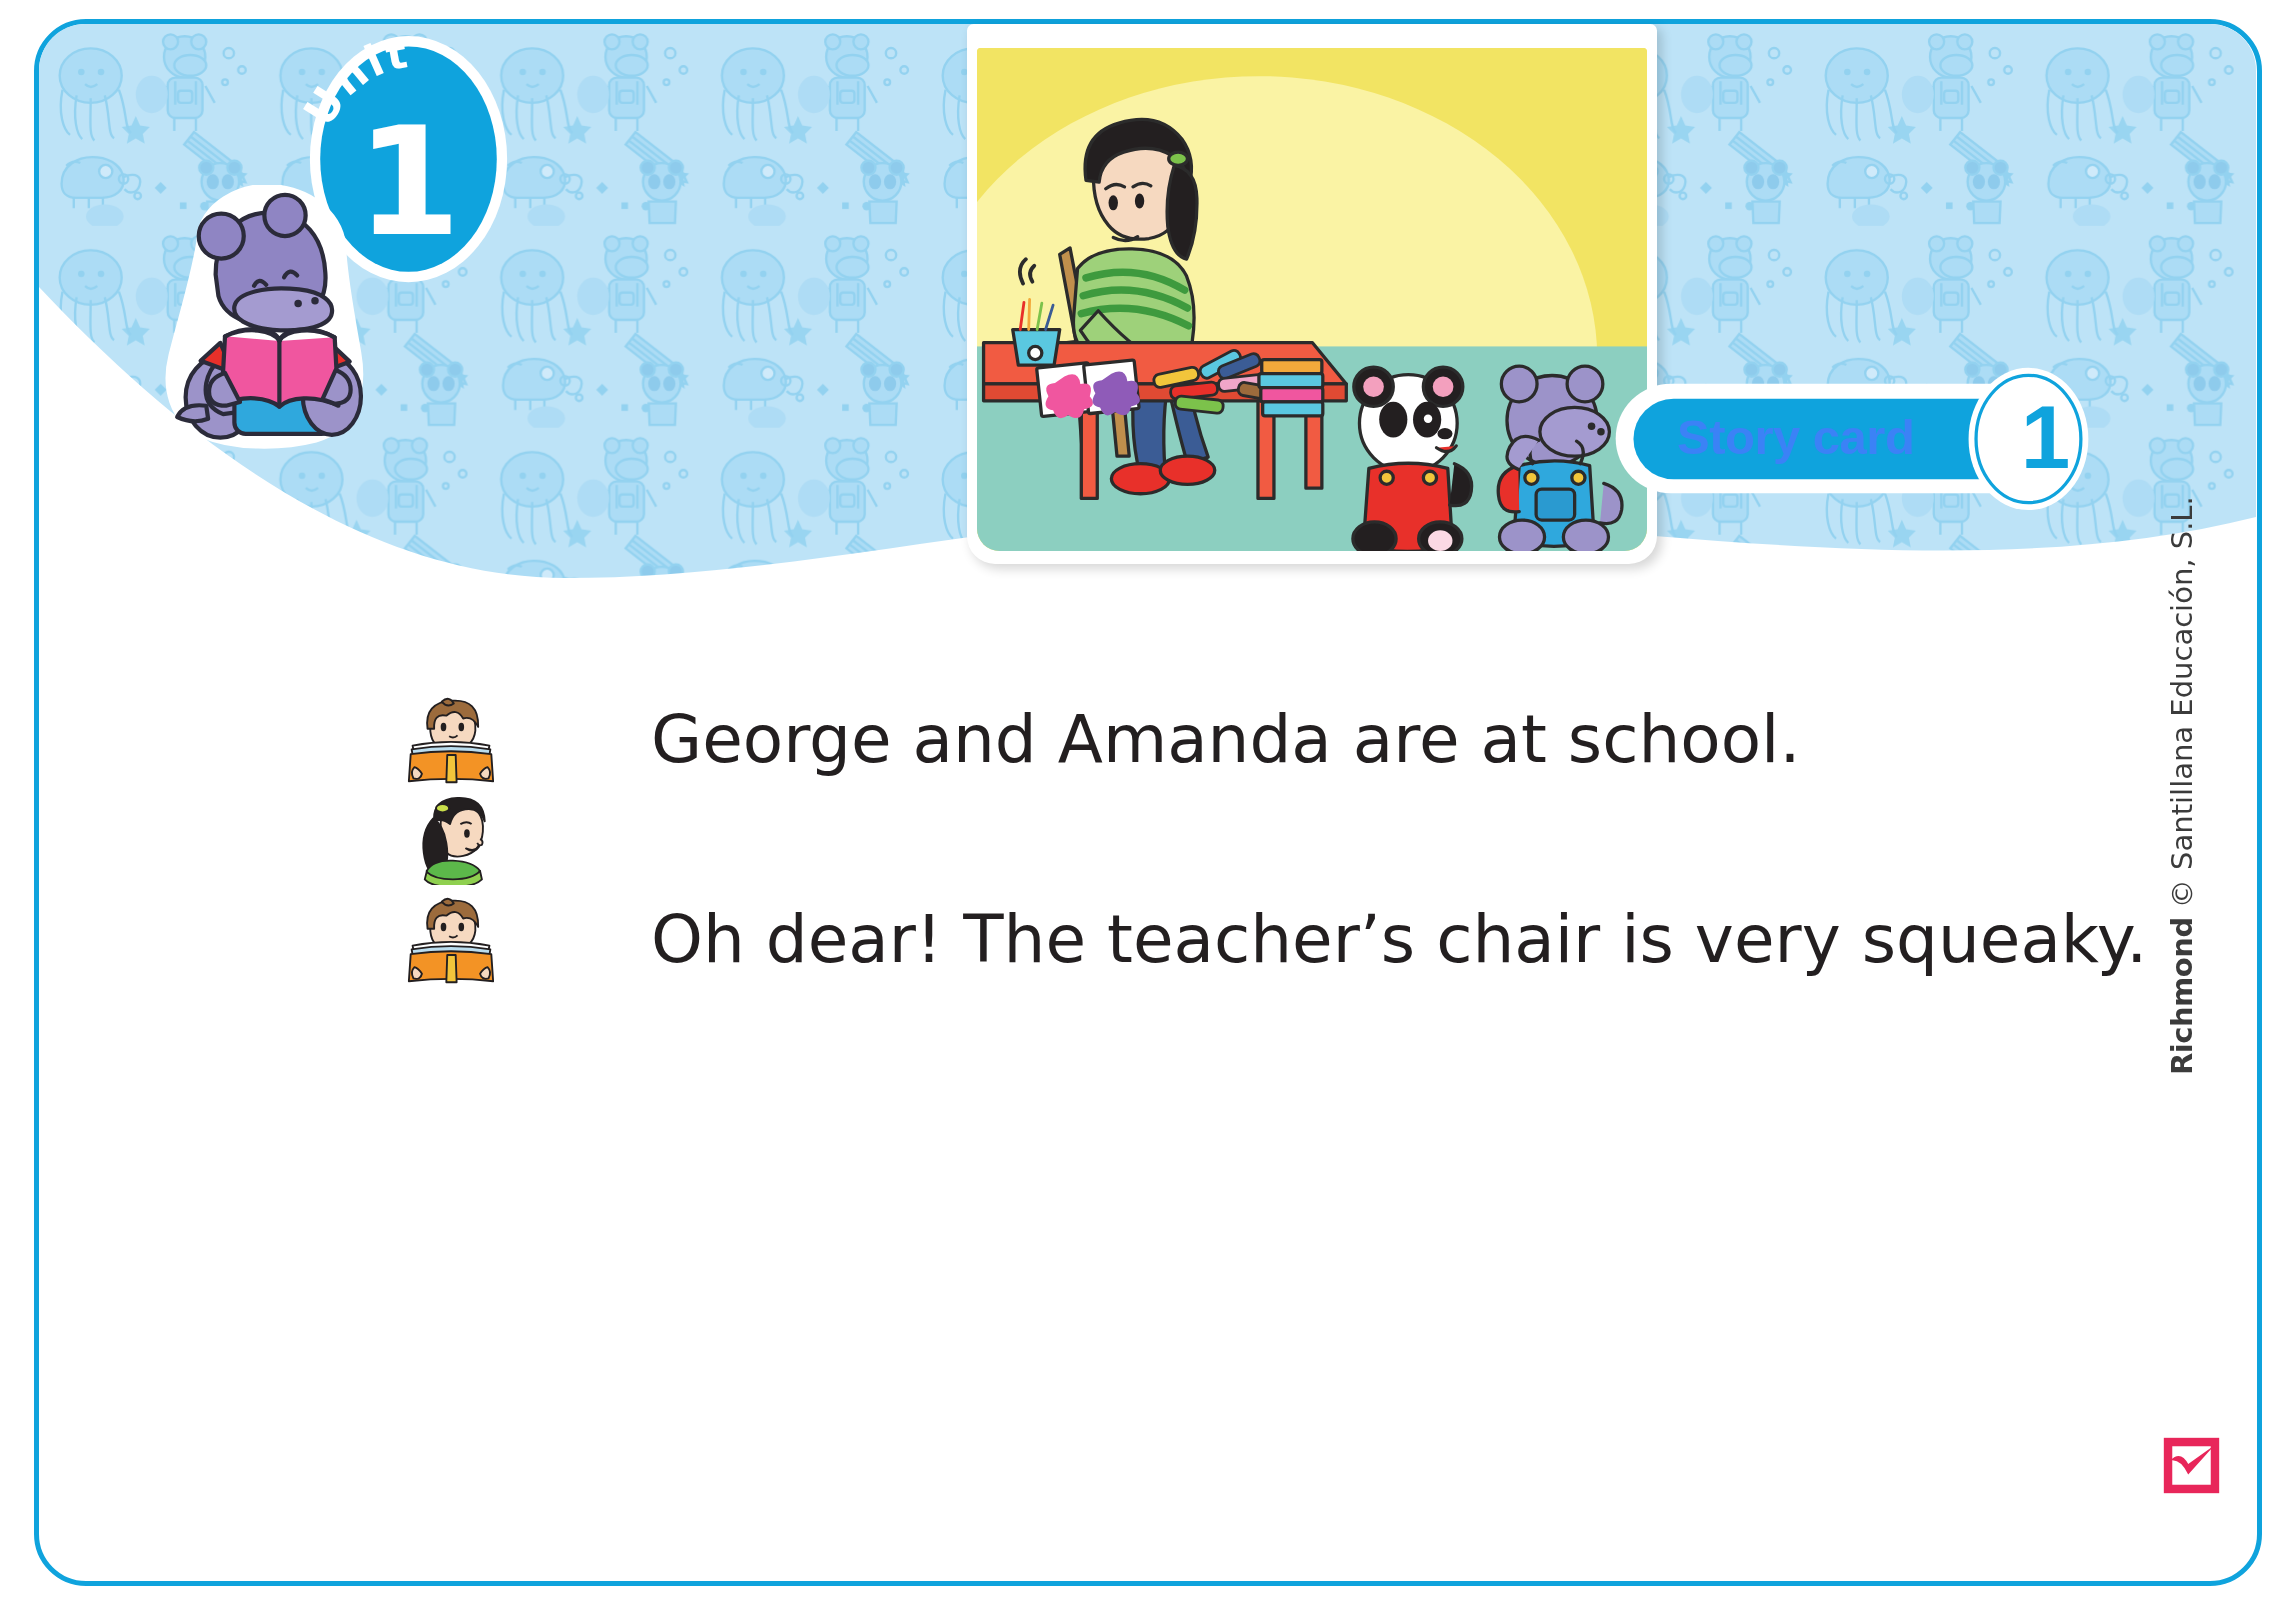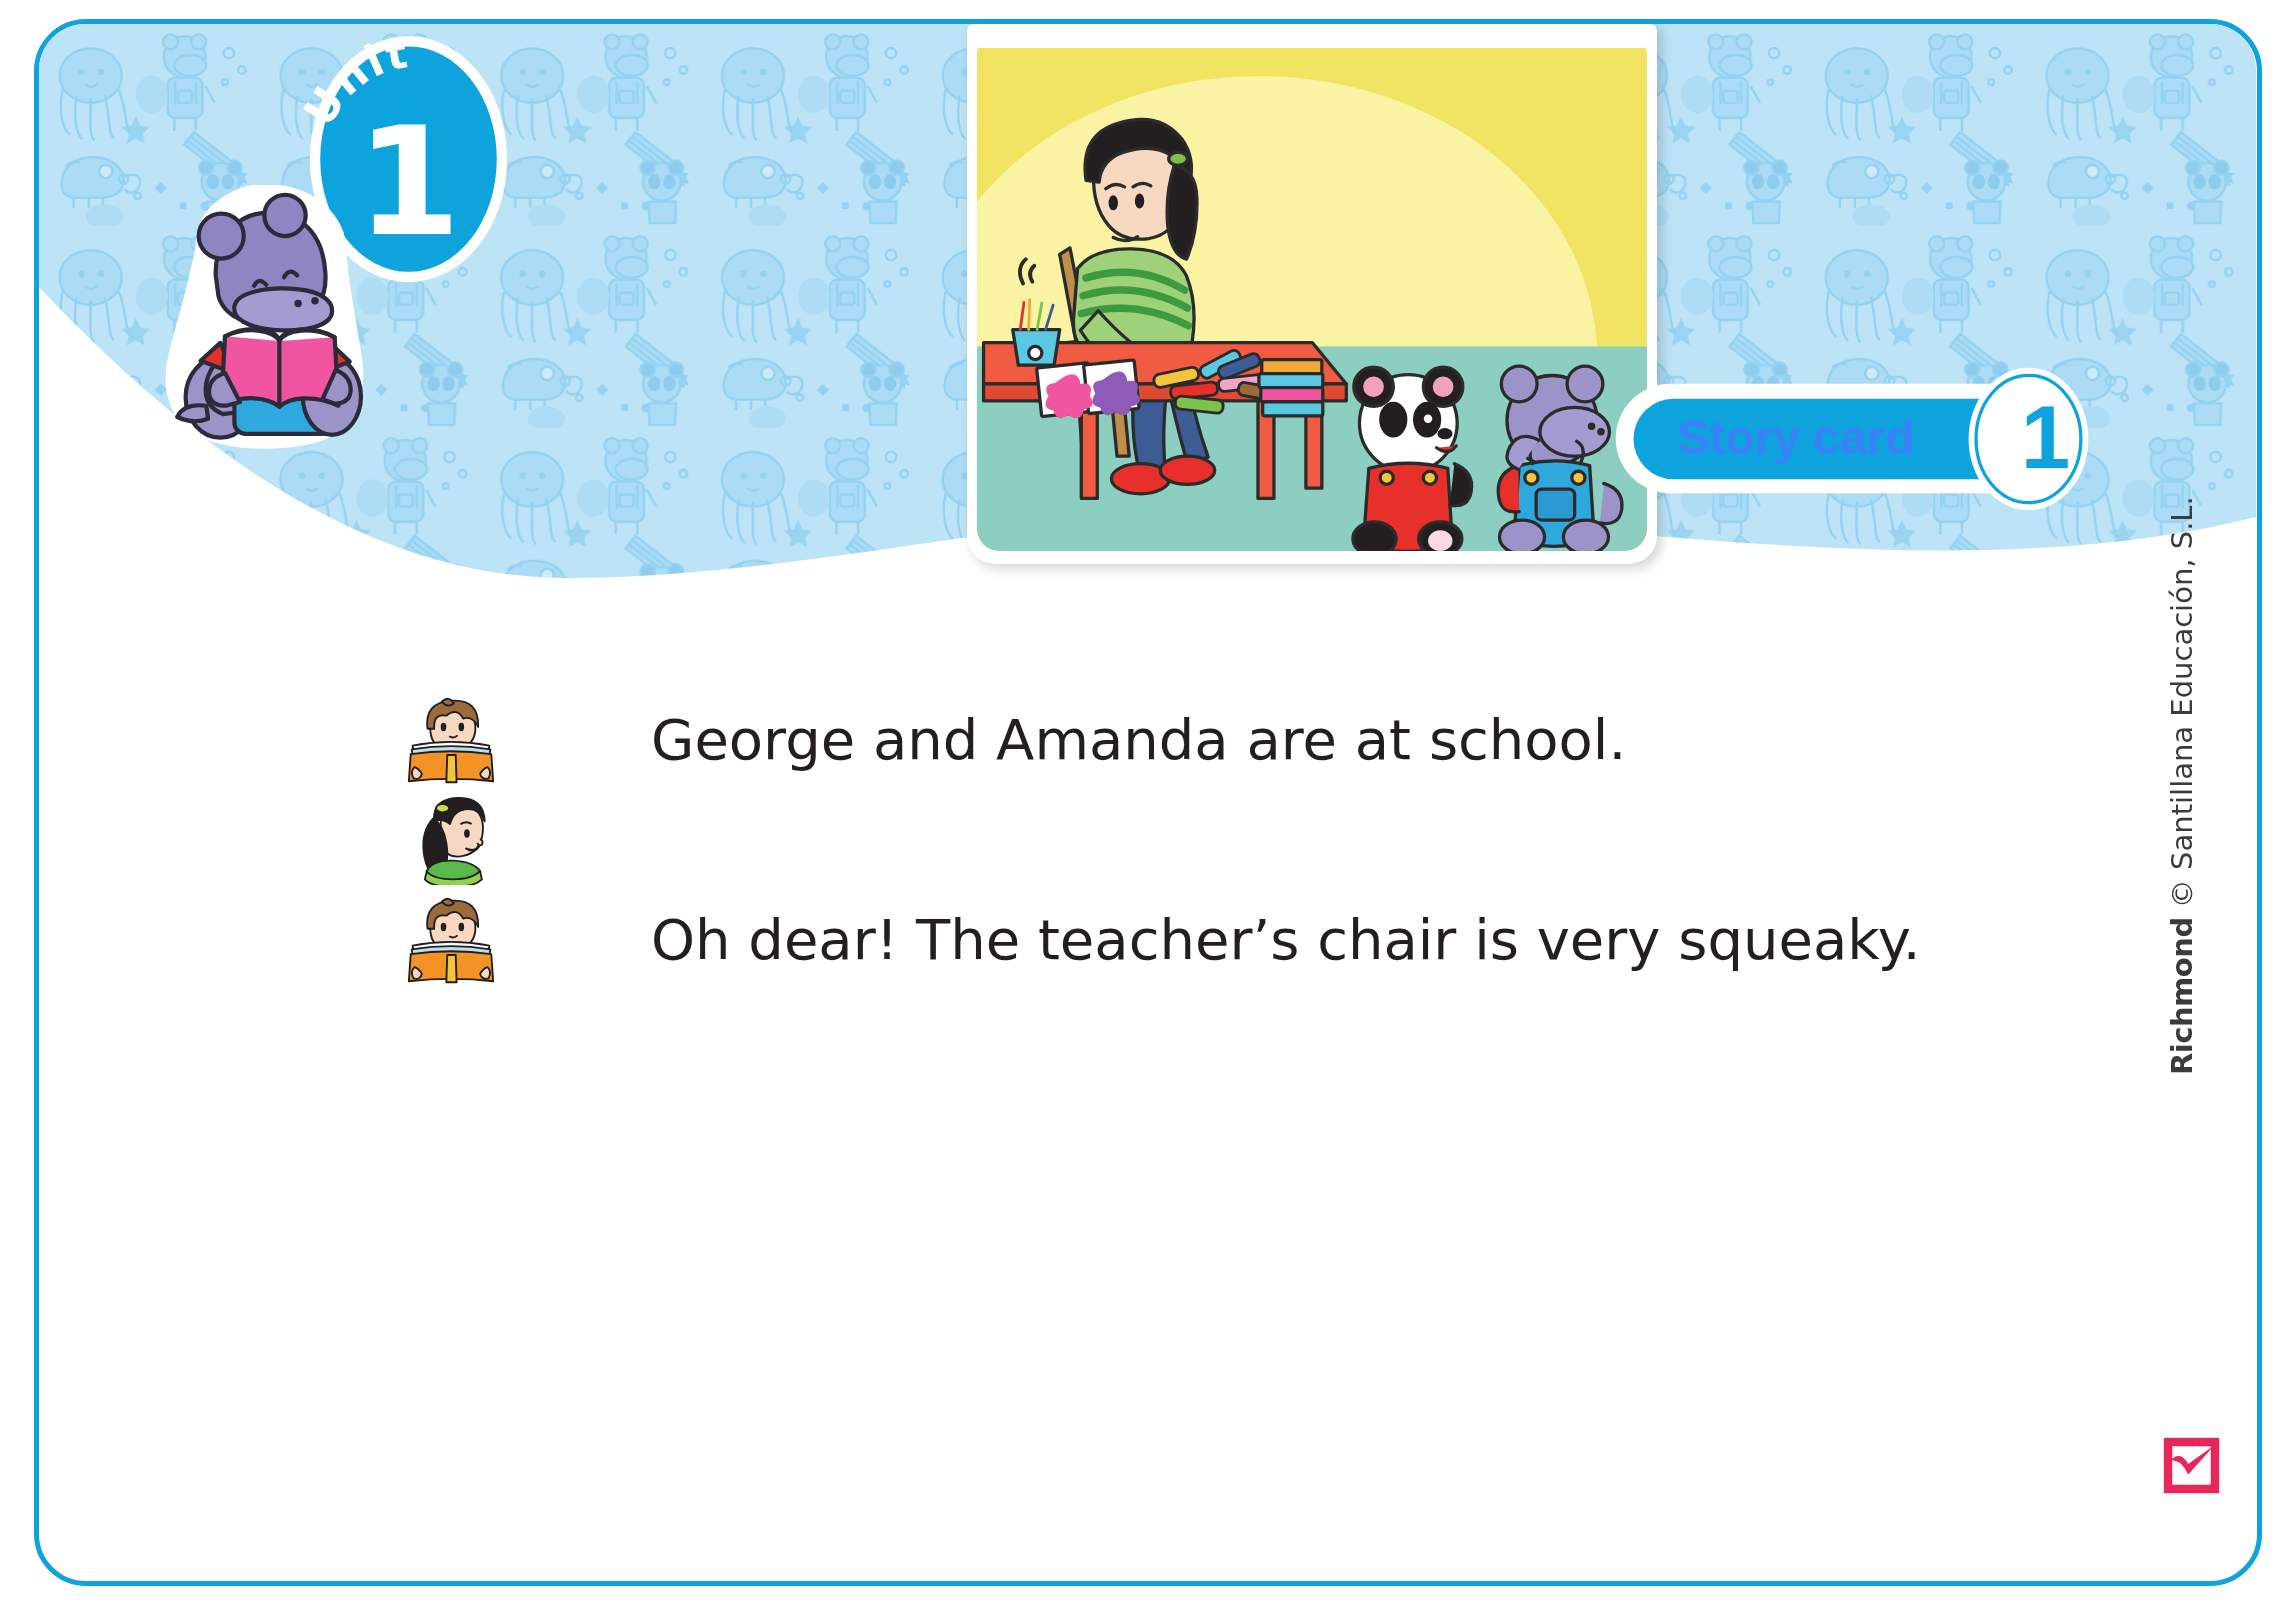--- a/index.html
+++ b/index.html
@@ -127,21 +127,21 @@
     align-items:center;
   }
   .dlg-icon{
     position:relative;
     width:94px;height:89px;
     flex:0 0 94px;
   }
   .dlg-icon svg{display:block;width:100%;height:100%;}
   .dlg-text{
     margin-left:153px;
-    font-size:56px;
+    font-size:66px;
     color:#231f20;
     font-family:"DejaVu Sans",sans-serif;
     white-space:nowrap;
     line-height:1;
     text-align:center;
   }
 
   
   .copyright{
     position:absolute;

